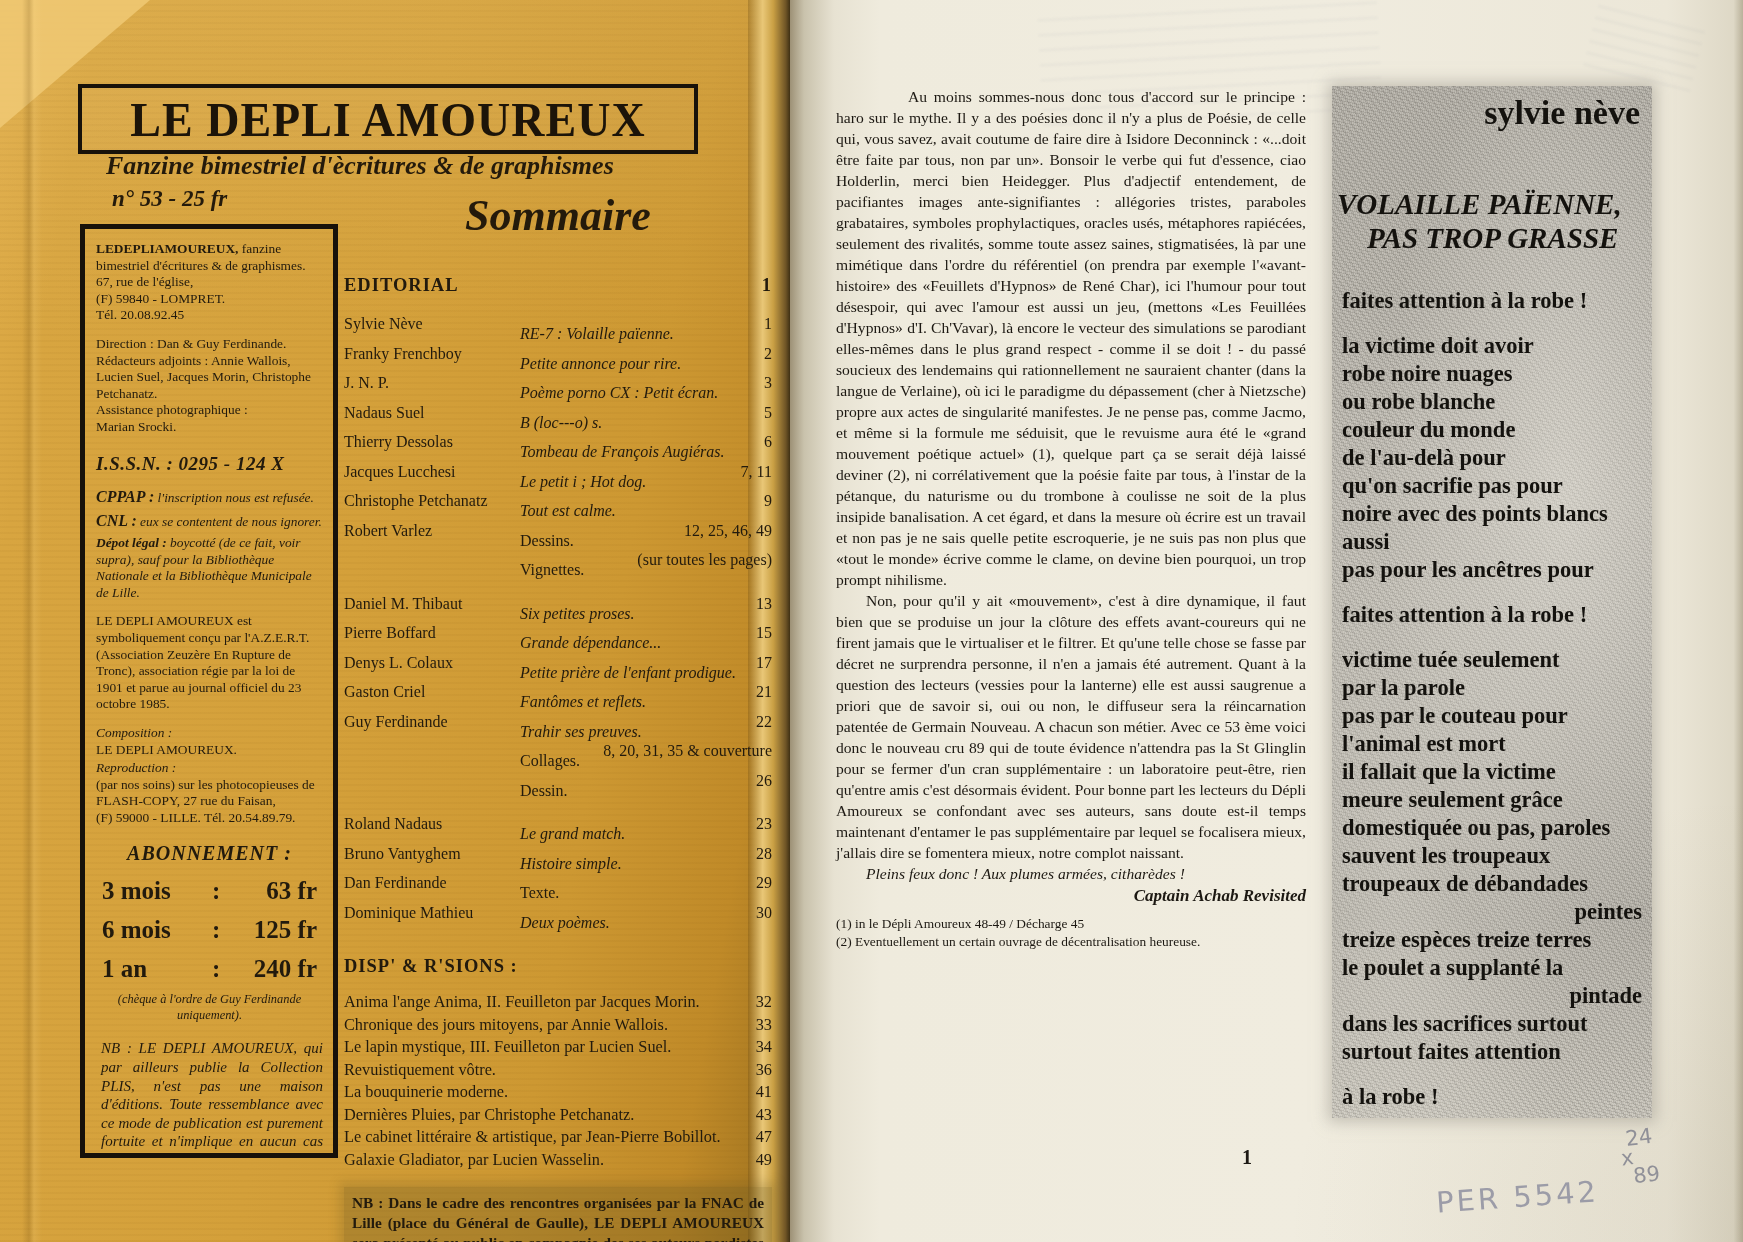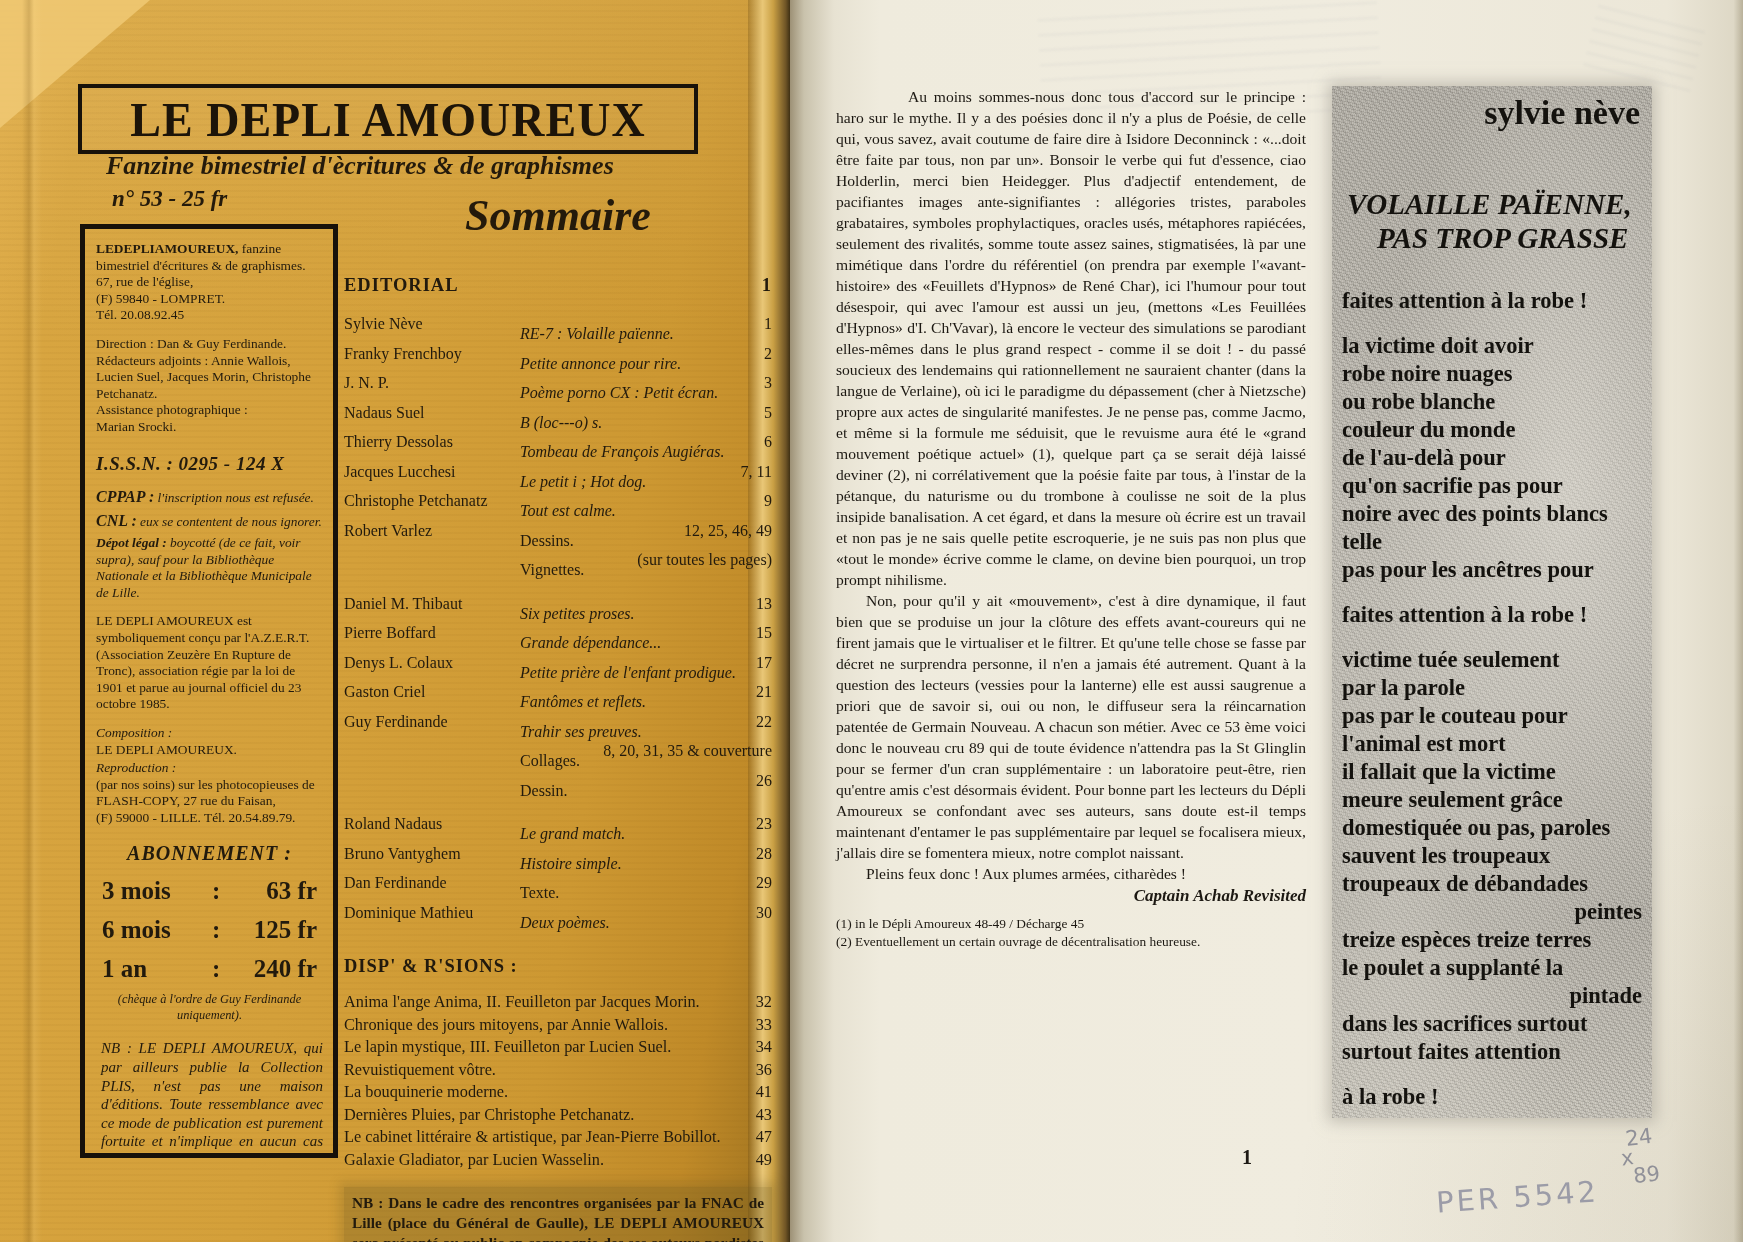--- a/index.html
+++ b/index.html
@@ -83,37 +83,37 @@
   .g1{left:250px;top:8px;width:340px;height:110px;opacity:.45;transform:rotate(-3deg);filter:blur(1px);
     background:repeating-linear-gradient(0deg, rgba(120,130,150,0.12) 0 3px, rgba(0,0,0,0) 3px 15px);}
   .g2{left:800px;top:10px;width:110px;height:70px;opacity:.35;transform:rotate(14deg);filter:blur(1px);
     background:repeating-linear-gradient(0deg, rgba(110,120,140,0.14) 0 3px, rgba(0,0,0,0) 3px 12px);}
 
   .essay{position:absolute;left:46px;top:86px;width:470px;font-size:15.6px;line-height:21px;
     text-align:justify;color:#1c1812;}
   .essay p{margin:0;}
   .essay .p1{text-indent:72px;}
   .essay .p2{text-indent:30px;}
-  .essay .closing{text-indent:30px;}
+  .essay .closing{text-indent:30px;font-style:italic;}
   .essay .sig{text-align:right;font-weight:bold;font-style:italic;font-size:17px;margin-top:1px;}
   .footnotes{margin-top:9px;}
   .fn{font-size:13.4px;line-height:18px;text-align:left;}
   .pageno{position:absolute;left:452px;top:1146px;font-size:20px;font-weight:bold;}
 
   .poem{position:absolute;left:542px;top:86px;width:320px;height:1032px;color:#14120e;
     background:
       radial-gradient(ellipse at 72% 40%, rgba(238,235,226,0.45), rgba(0,0,0,0) 55%),
       radial-gradient(ellipse at 20% 75%, rgba(235,232,222,0.30), rgba(0,0,0,0) 50%),
       repeating-linear-gradient(13deg, rgba(40,38,32,0.13) 0 1px, rgba(0,0,0,0) 1px 3px),
       repeating-linear-gradient(100deg, rgba(255,255,252,0.16) 0 1px, rgba(0,0,0,0) 1px 2px),
       repeating-linear-gradient(55deg, rgba(30,28,24,0.10) 0 2px, rgba(0,0,0,0) 2px 5px),
       linear-gradient(180deg,#b2aea5,#bdb9b0 40%,#b3afa6 80%,#c6c2b8);
     box-shadow:0 0 14px 4px rgba(160,156,146,0.55);}
   .poem-author{text-align:right;padding:8px 12px 0 0;font-size:34px;font-weight:bold;}
-  .poem-title{margin-top:56px;padding:0 4px 0 15px;font-size:29px;line-height:1.16;font-weight:bold;font-style:italic;}
+  .poem-title{margin-top:56px;padding:0 4px 0 5px;font-size:29px;line-height:1.16;font-weight:bold;font-style:italic;}
   .pt2{padding-left:30px;}
   .poem-lines{margin-top:32px;padding:0 8px 0 10px;font-size:22.5px;line-height:28px;font-weight:bold;}
   .pl.g{margin-top:17px;}
   .pl.r{text-align:right;padding-right:2px;}
 
   .shelfmark{position:absolute;left:646px;top:1180px;font-family:"DejaVu Sans",sans-serif;font-size:29px;
     letter-spacing:3px;color:#8f90a0;transform:rotate(-4deg);opacity:.85;}
   .sizenote{position:absolute;left:838px;top:1128px;font-family:"DejaVu Sans",sans-serif;font-size:21px;
     line-height:19px;color:#82838f;transform:rotate(-7deg);opacity:.85;}
   .sizenote span{display:block;}
@@ -360,21 +360,21 @@
       </div>
       <div class="poem-lines">
           <div class="pl">faites attention à la robe !</div>
           <div class="pl g">la victime doit avoir</div>
           <div class="pl">robe noire nuages</div>
           <div class="pl">ou robe blanche</div>
           <div class="pl">couleur du monde</div>
           <div class="pl">de l'au-delà pour</div>
           <div class="pl">qu'on sacrifie pas pour</div>
           <div class="pl">noire avec des points blancs</div>
-          <div class="pl">telle</div>
+          <div class="pl">aussi</div>
           <div class="pl">pas pour les ancêtres pour</div>
           <div class="pl g">faites attention à la robe !</div>
           <div class="pl g">victime tuée seulement</div>
           <div class="pl">par la parole</div>
           <div class="pl">pas par le couteau pour</div>
           <div class="pl">l'animal est mort</div>
           <div class="pl">il fallait que la victime</div>
           <div class="pl">meure seulement grâce</div>
           <div class="pl">domestiquée ou pas, paroles</div>
           <div class="pl">sauvent les troupeaux</div>

